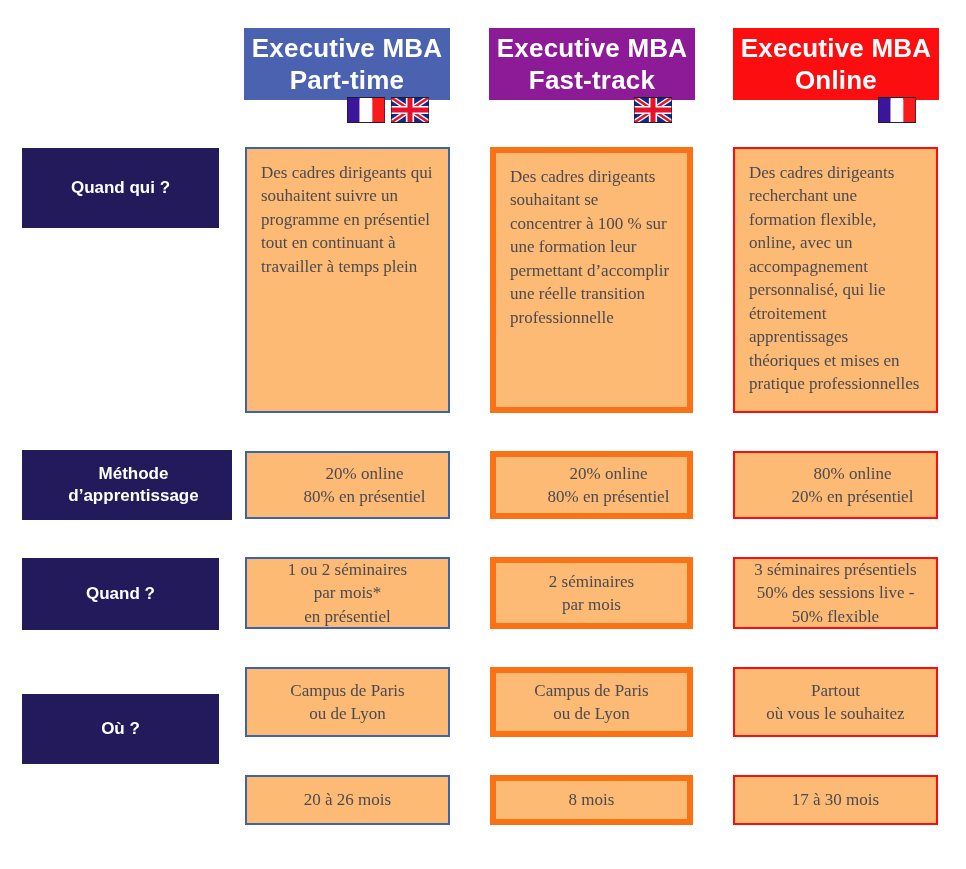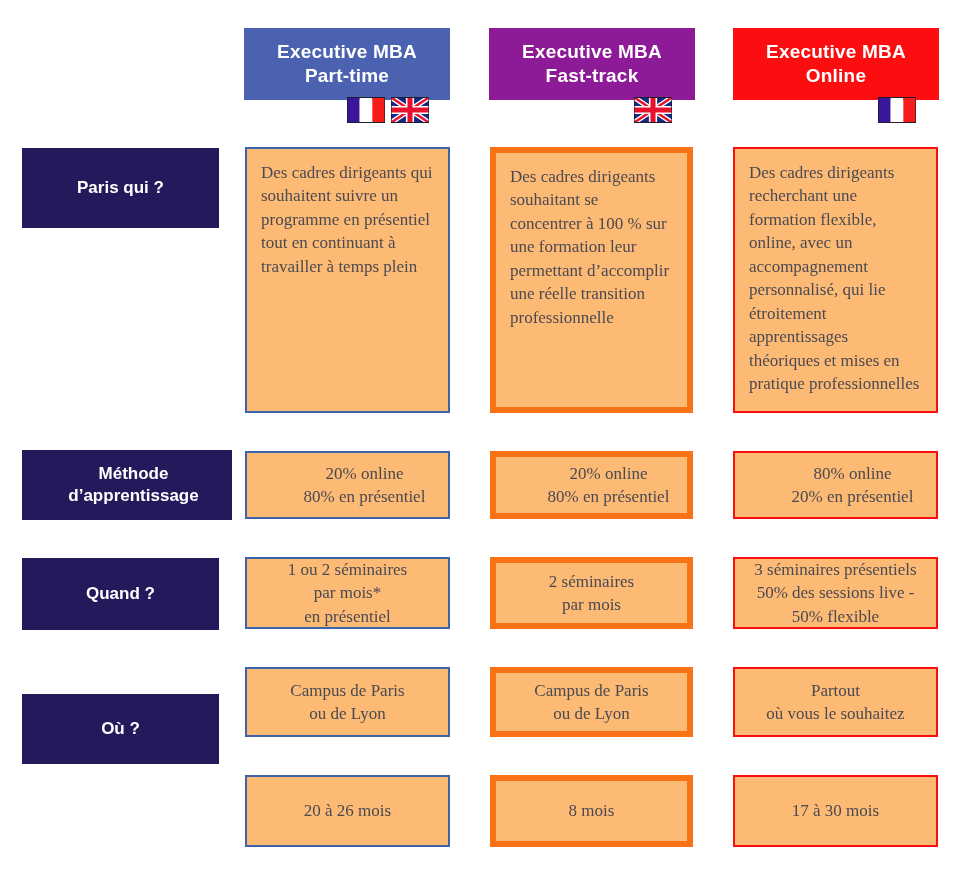--- a/index.html
+++ b/index.html
@@ -23,21 +23,21 @@
   
   .hdr {
     position: absolute;
     top: 28px;
     height: 72px;
     display: flex;
     align-items: center;
     justify-content: center;
     text-align: center;
     color: #ffffff;
-    font-size: 19px;
+    font-size: 26px;
     font-weight: bold;
     line-height: 1.25;
     letter-spacing: 0.2px;
   }
   .hdr-blue   { left: 244px; width: 206px; background: #4a62b0; }
   .hdr-purple { left: 489px; width: 206px; background: #8d1a96; }
   .hdr-red    { left: 733px; width: 206px; background: #fb0d10; }
 
   .hdr-title { white-space: pre-line; display: block; }
 
@@ -108,21 +108,21 @@
   
   .r3-label { top: 558px; height: 72px; }
   .r3-cell  { top: 557px; height: 72px; }
 
   
   .r4-label { top: 694px; height: 70px; }
   .r4-cell  { top: 667px; height: 70px; }
 
   
   .r5-label { top: 775px; height: 70px; }
-  .r5-cell  { top: 775px; height: 72px; }
+  .r5-cell  { top: 775px; height: 50px; }
 </style>
 </head>
 <body>
 
 <div class="table">
 
   <div class="hdr hdr-blue">
     <span class="hdr-title">Executive MBA
 Part-time</span>
   </div>
@@ -173,21 +173,21 @@
     <span class="flag">
       <svg viewBox="0 0 60 40">
           <rect x="0" y="0" width="20" height="40" fill="#3b169b"></rect>
           <rect x="20" y="0" width="20" height="40" fill="#ffffff"></rect>
           <rect x="40" y="0" width="20" height="40" fill="#f81b1b"></rect>
           <rect x="0" y="0" width="60" height="40" fill="none" stroke="#1b1b2b" stroke-width="2"></rect>
         </svg>
     </span>
   </div>
 
-  <div class="label r1-label">Paris qui ?</div>
+  <div class="label r1-label">Quand qui ?</div>
   <div class="cell c1 r1-cell align-left">Des cadres dirigeants qui souhaitent suivre un programme en présentiel tout en continuant à travailler à temps plein</div>
   <div class="cell c2 r1-cell align-left">Des cadres dirigeants souhaitant se concentrer à 100 % sur une formation leur permettant d’accomplir une réelle transition professionnelle</div>
   <div class="cell c3 r1-cell align-left">Des cadres dirigeants recherchant une formation flexible, online, avec un accompagnement personnalisé, qui lie étroitement apprentissages théoriques et mises en pratique professionnelles</div>
 
   <div class="label r2-label">Méthode
 d’apprentissage</div>
   <div class="cell c1 r2-cell align-center">20% online
 80% en présentiel</div>
   <div class="cell c2 r2-cell align-center">20% online
 80% en présentiel</div>

